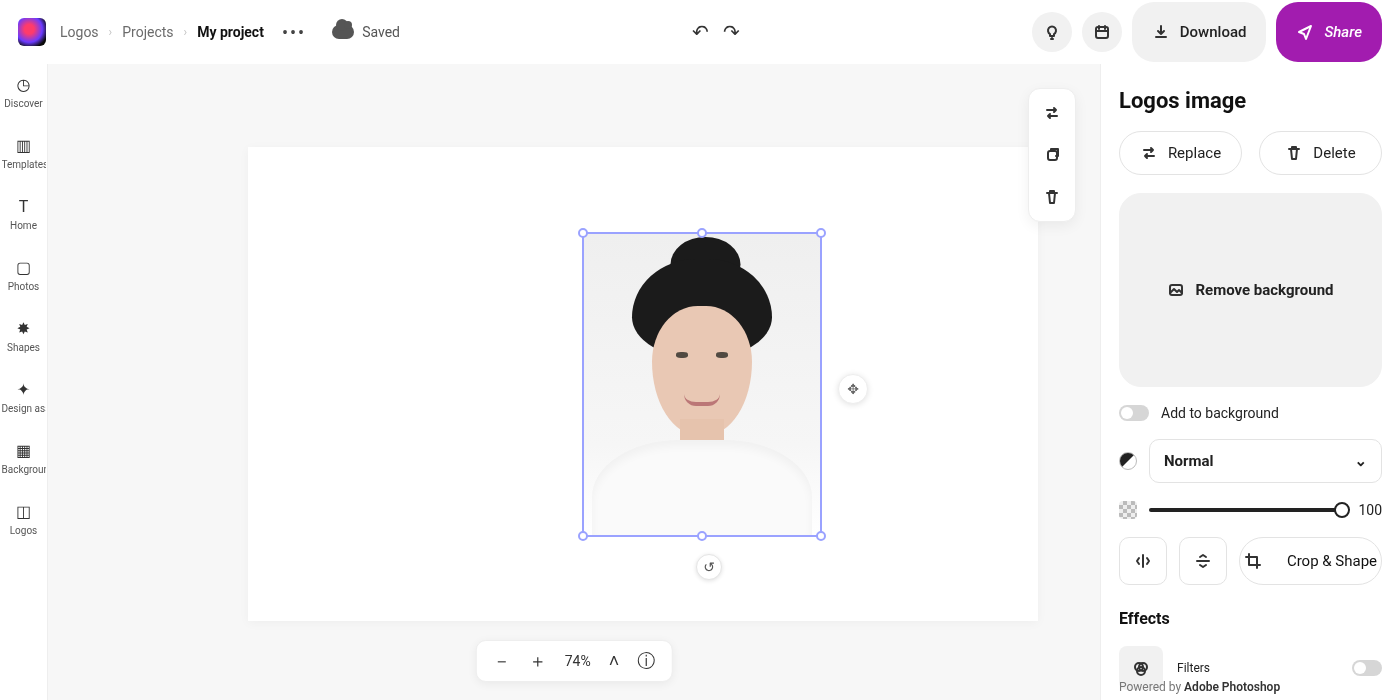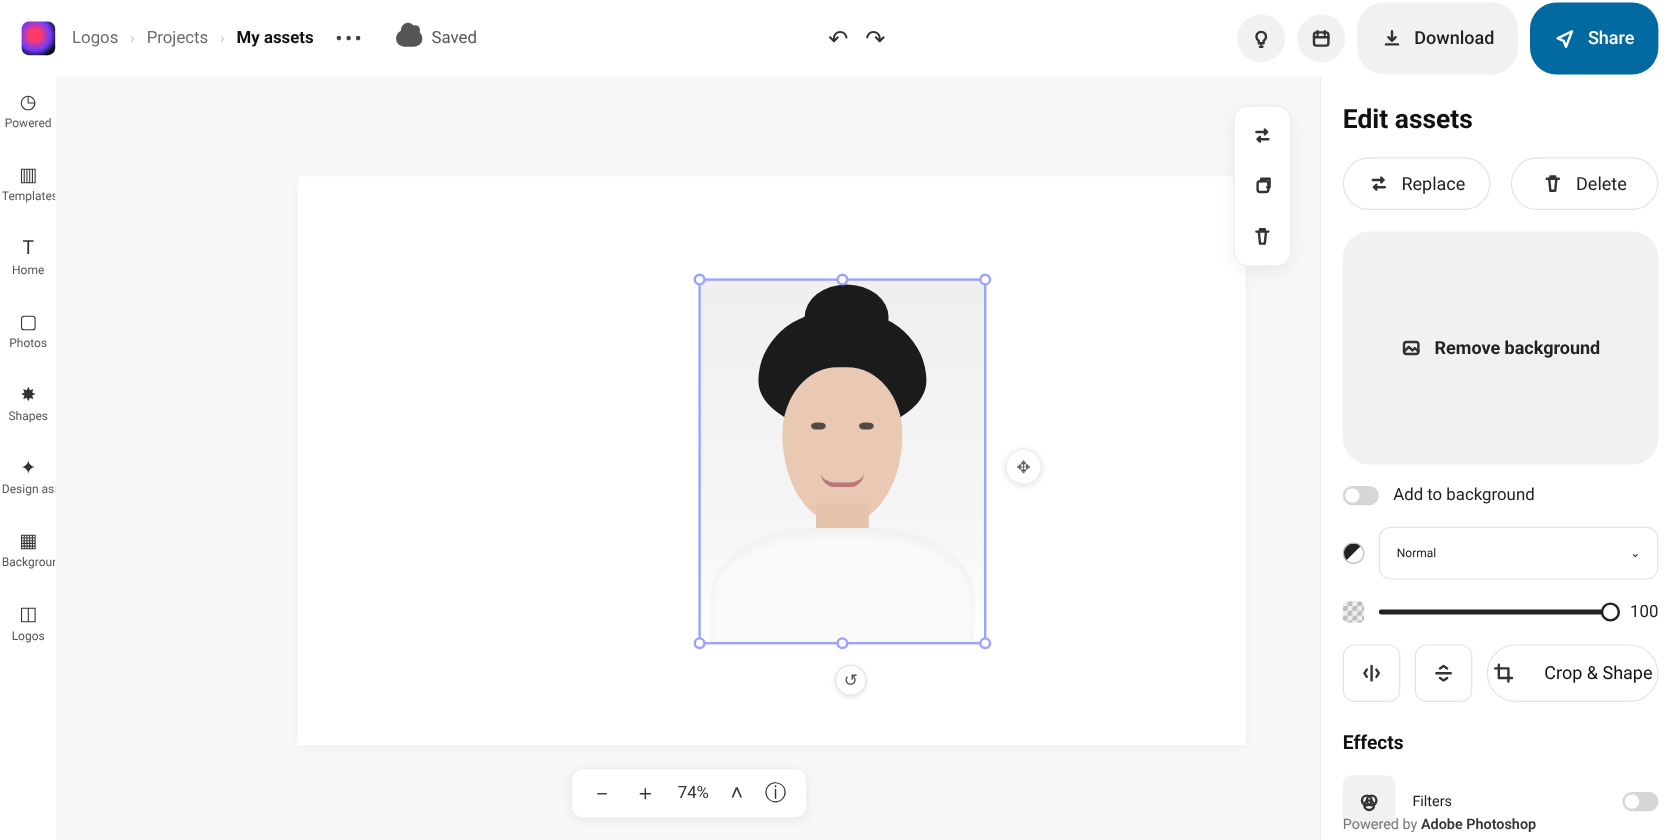--- a/index.html
+++ b/index.html
@@ -36,21 +36,21 @@
   .circ-btn {
     width:40px; height:40px; border-radius:50%;
     background:#f1f1f1; display:flex; align-items:center; justify-content:center;
     color:#333;
   }
   .pill-btn {
     height:60px; border-radius:22px; background:#f1f1f1;
     display:flex; align-items:center; gap:10px; padding:12px 20px;
     color:#222; font-size:15px; font-weight:500;
   }
-  .pill-btn.primary { background:#0369a1; color:#fff; }
+  .pill-btn.primary { background:#a21caf; color:#fff;font-style:italic; }
   .dl-icon, .share-icon { display:inline-block; }
 
   
   .body {
     display:flex;
     height: calc(700px - 64px);
   }
 
   
   .rail {
@@ -136,21 +136,21 @@
   .togglerow { display:flex; align-items:center; gap:12px; color:#222; font-size:14px; }
   .switch {
     width:30px; height:16px; border-radius:10px; background:#d6d6d6; position:relative;
   }
   .switch::after{content:"";position:absolute;left:2px;top:2px;width:12px;height:12px;border-radius:50%;background:#fff;}
   .blendrow { display:flex; align-items:center; gap:12px; }
   .swatch { width:18px;height:18px;border-radius:50%;background:linear-gradient(135deg,#222 49%,#fff 51%);border:1px solid #bbb;}
   .select {
     flex:1; height:44px; border:1px solid #e3e3e3; border-radius:10px;
     display:flex; align-items:center; justify-content:space-between; padding:0 14px;
-    font-size:10px; color:#222;
+    font-size:15px; color:#222;font-weight:bold;
   }
   .sliderrow { display:flex; align-items:center; gap:12px; }
   .checker {
     width:18px;height:18px;border-radius:4px;
     background:
       linear-gradient(45deg,#bbb 25%,transparent 25%,transparent 75%,#bbb 75%),
       linear-gradient(45deg,#bbb 25%,#eee 25%,#eee 75%,#bbb 75%);
     background-size:8px 8px; background-position:0 0,4px 4px;
   }
   .slider { flex:1; height:4px; background:#222; border-radius:2px; position:relative; }
@@ -180,21 +180,21 @@
 <body>
 
 <div class="topbar">
   <div class="logo"></div>
 
   <div class="crumbs">
     <span class="crumb">Logos</span>
     <span class="chevron">›</span>
     <span class="crumb">Projects</span>
     <span class="chevron">›</span>
-    <span class="crumb current">My assets</span>
+    <span class="crumb current">My project</span>
   </div>
 
   <span class="ellipsis">•••</span>
 
   <div class="saved">
     <span class="cloud"></span>
     <span>Saved</span>
   </div>
 
   <div class="undo-redo">
@@ -228,21 +228,21 @@
       <span>Share</span>
     </div>
   </div>
 </div>
 
 <div class="body">
 
   <div class="rail">
     <div class="item">
       <span class="ico">◷</span>
-      <span class="lbl">Powered</span>
+      <span class="lbl">Discover</span>
     </div>
     <div class="item">
       <span class="ico">▥</span>
       <span class="lbl">Templates</span>
     </div>
     <div class="item">
       <span class="ico">T</span>
       <span class="lbl">Home</span>
     </div>
     <div class="item">
@@ -314,21 +314,21 @@
     <div class="zoombar">
       <span class="z">－</span>
       <span class="z">＋</span>
       <span>74%</span>
       <span class="z">˄</span>
       <span class="z">ⓘ</span>
     </div>
   </div>
 
   <div class="panel">
-    <h2>Edit assets</h2>
+    <h2>Logos image</h2>
 
     <div class="btnrow">
       <div class="btn">
         <svg>
             <path d="M4 6h9M11 4l2 2-2 2M14 12H5M7 14l-2-2 2-2"></path>
           </svg>
         <span>Replace</span>
       </div>
       <div class="btn">
         <svg>

